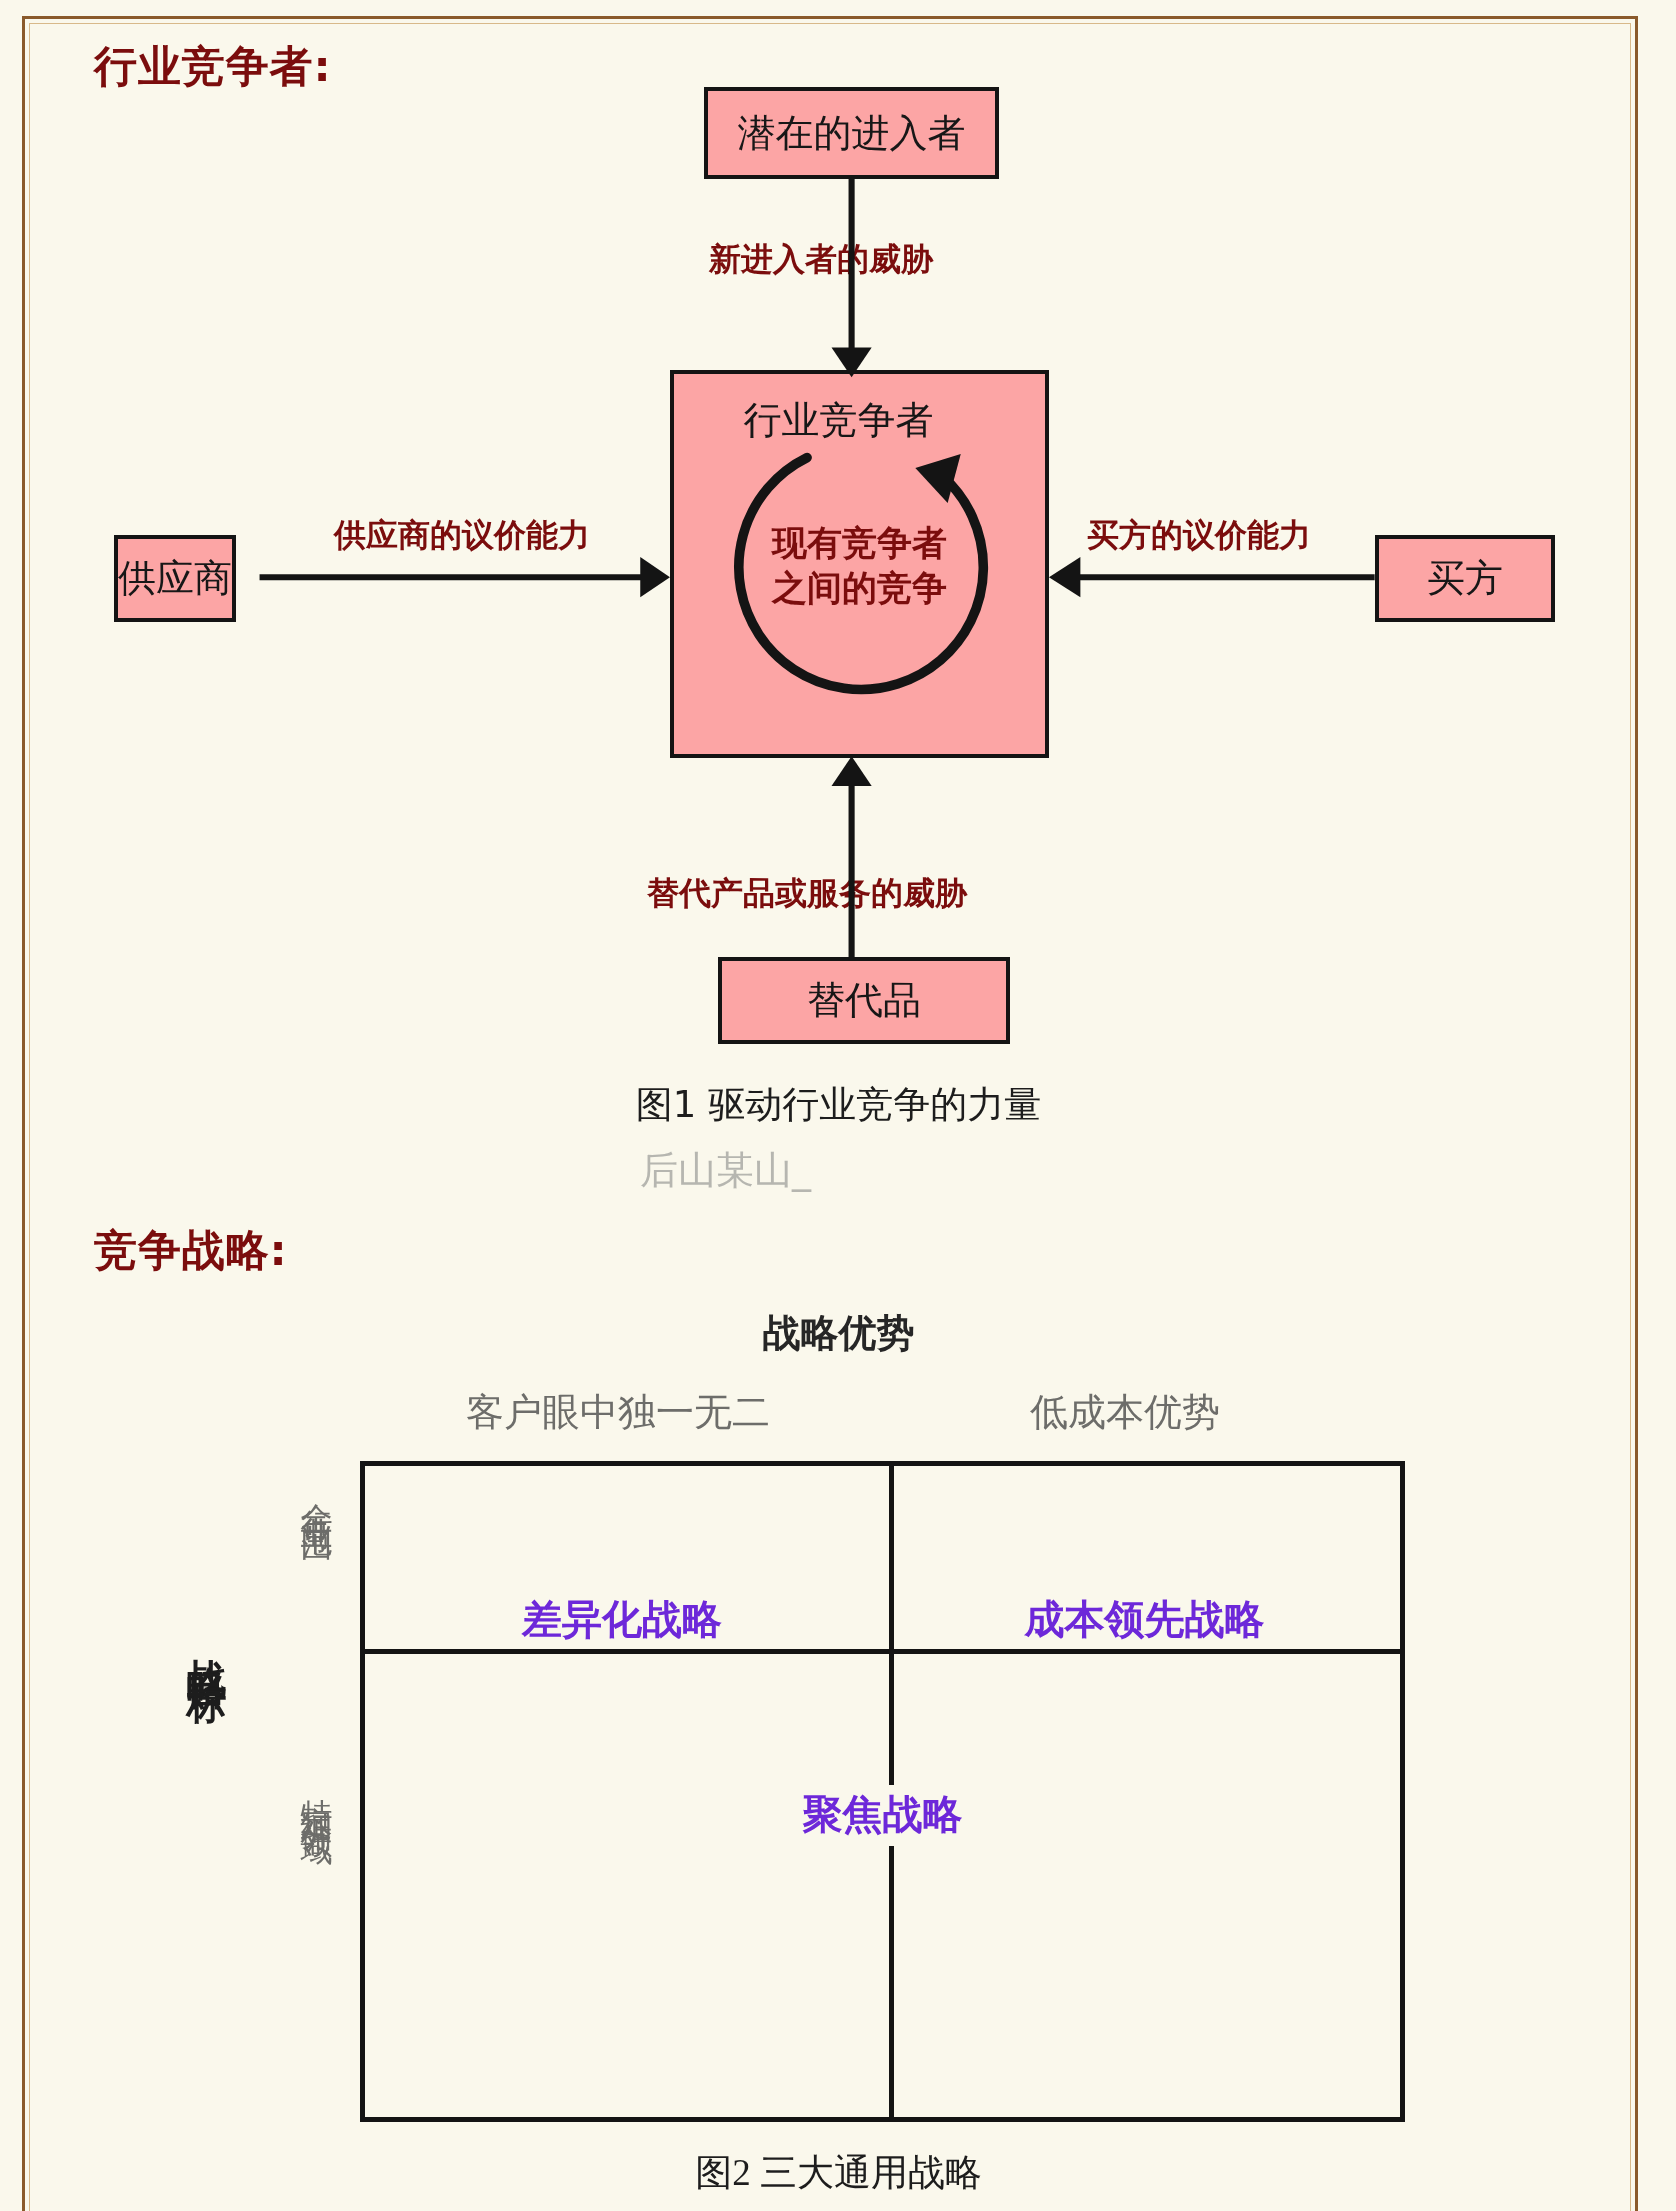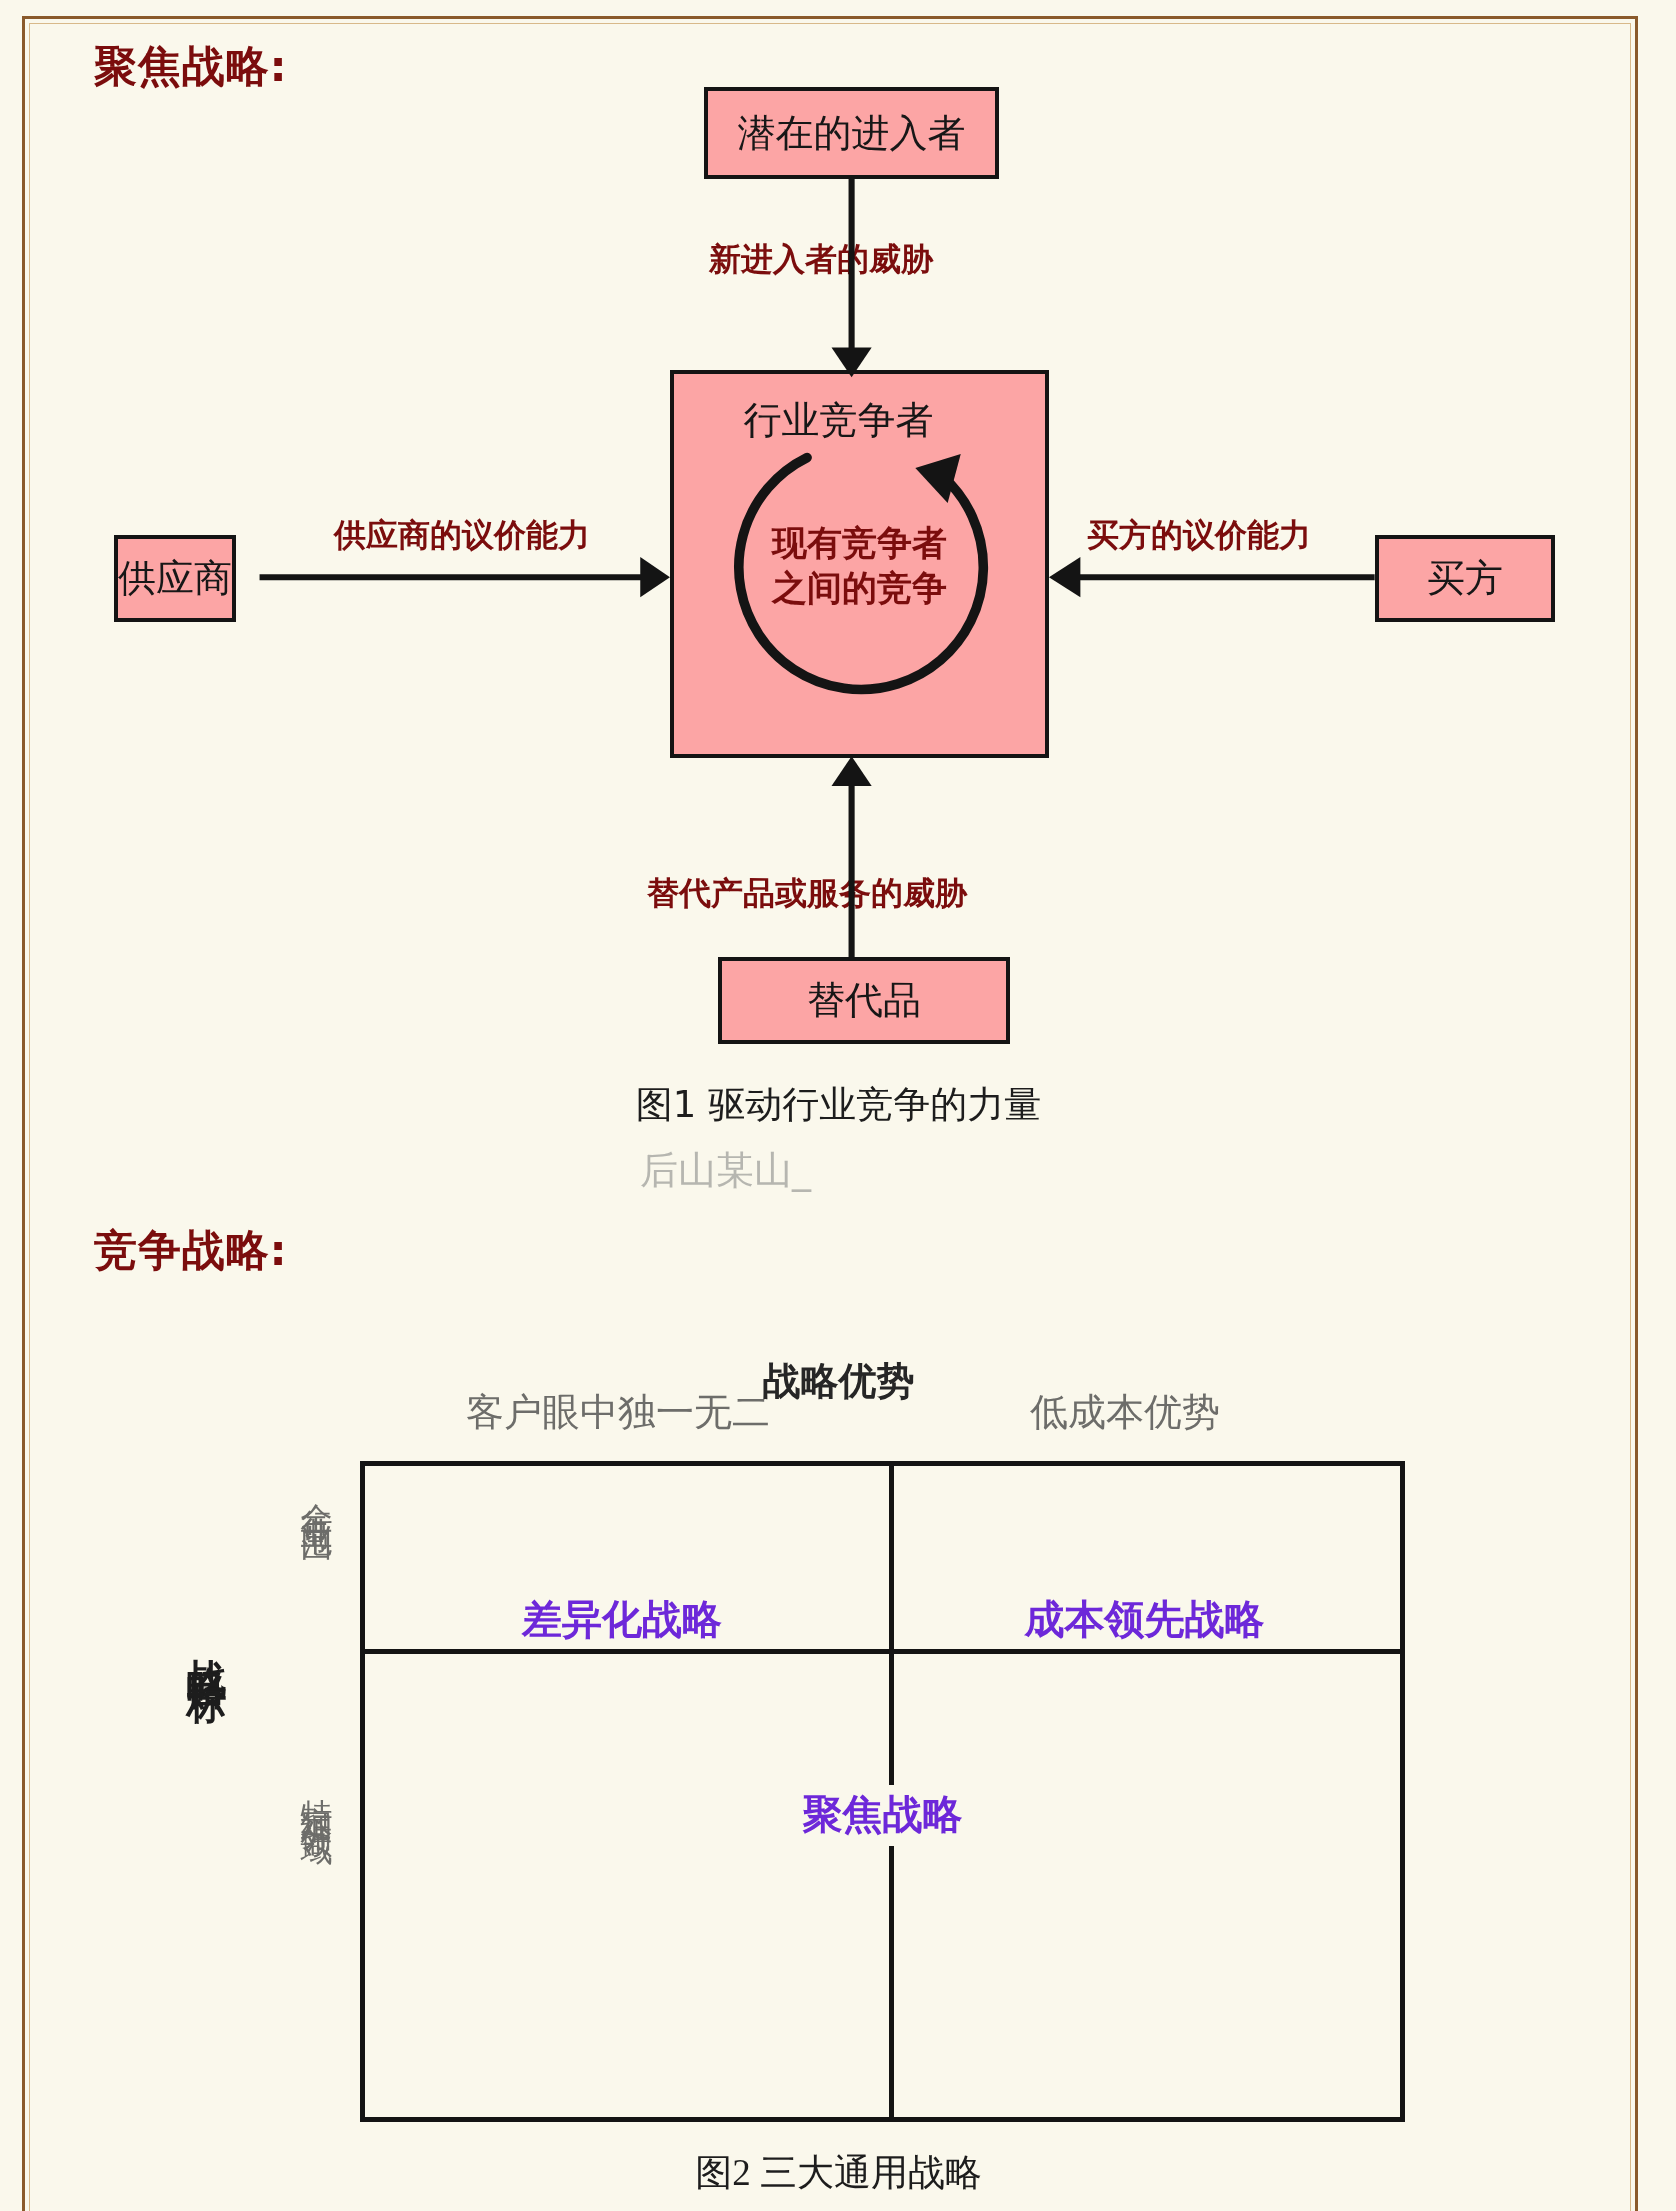--- a/index.html
+++ b/index.html
@@ -128,21 +128,20 @@
     font-size: 40px;
     font-weight: 700;
     white-space: nowrap;
   }
   .axis-top-title {
     position: absolute;
     font-size: 38px;
     font-weight: 700;
     color: #262626;
     white-space: nowrap;
-    margin-top: 48px;
   }
   .axis-col-label {
     position: absolute;
     font-size: 38px;
     color: #6d6d6a;
     white-space: nowrap;
   }
   .vlabel {
     position: absolute;
     writing-mode: vertical-rl;
@@ -169,21 +168,21 @@
   }
 </style>
 </head>
 <body>
 
 <div id="page">
 
   <div id="frame-outer"></div>
   <div id="frame-inner"></div>
 
-  <div class="section-title" style="left:94px; top:38px;">聚焦战略:</div>
+  <div class="section-title" style="left:94px; top:38px;">行业竞争者:</div>
 
   <div class="dbox" style="left:704px; top:87px; width:295px; height:92px;">潜在的进入者</div>
 
   <div class="edge-label" style="left:709px; top:238px;">新进入者的威胁</div>
 
   <div class="dbox" style="left:670px; top:370px; width:379px; height:388px; display:block;"></div>
 
   <div class="center-title" style="left:0; top:395px; width:1677px; text-align:center;">行业竞争者</div>
 
   <div class="center-inner" style="left:670px; top:521px; width:379px;">

